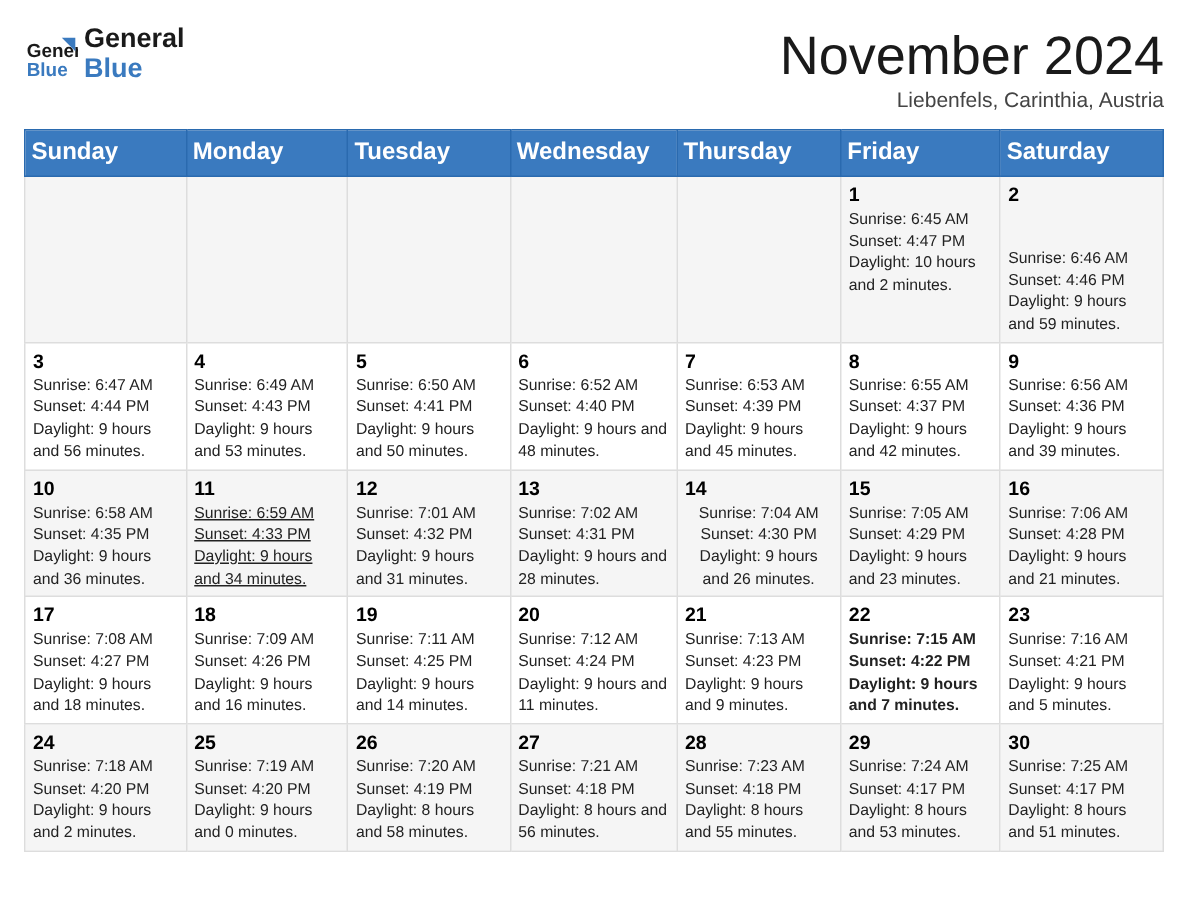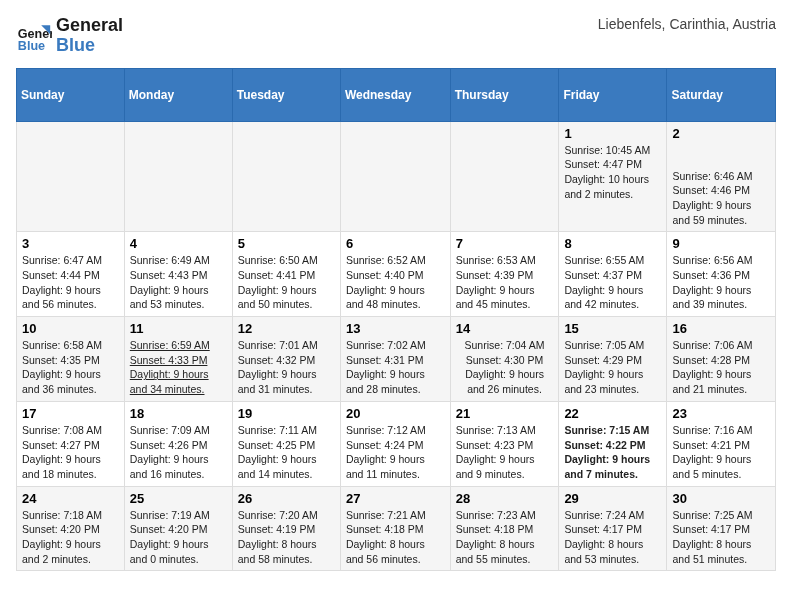--- a/index.html
+++ b/index.html
@@ -47,23 +47,23 @@
       color: #444;
     }
     .calendar-table {
       width: 100%;
       border-collapse: collapse;
       font-size: 11px;
     }
     .calendar-table thead tr th {
       background-color: #3a7abf;
       color: #fff;
-      padding: 19px 4px;
+      padding: 6px 4px;
       text-align: left;
-      font-size: 12px;
+      font-size: 16px;
       font-weight: bold;
       border: 1px solid #2a6aaf;
     }
     .calendar-table tbody tr td {
       vertical-align: top;
       padding: 4px 5px;
       border: 1px solid #ddd;
       min-height: 70px;
       width: 113px;
     }
@@ -97,20 +97,21 @@
       <text x="2" y="22" font-size="14" font-weight="bold" fill="#1a1a1a">General</text>
       <text x="2" y="36" font-size="14" font-weight="bold" fill="#3a7abf">Blue</text>
       <polygon points="28,8 38,8 38,18" fill="#3a7abf"></polygon>
     </svg>
     <div class="logo-text">
       <span>General</span>
       <span style="color:#3a7abf;">Blue</span>
     </div>
   </div>
   <div class="title-area">
+    <div class="month-title">November 2024</div>
     <div class="location-title">Liebenfels, Carinthia, Austria</div>
   </div>
 </div>
 
 <table class="calendar-table">
   <thead>
     <tr>
     <th>Sunday</th>
         <th>Monday</th>
         <th>Tuesday</th>
@@ -122,21 +123,21 @@
   </thead>
   <tbody id="calendar-body">
   <tr>
         <td class="empty-cell"></td>
         <td class="empty-cell"></td>
         <td class="empty-cell"></td>
         <td class="empty-cell"></td>
         <td class="empty-cell"></td>
         <td>
           <span class="day-number">1</span>
-          <div class="day-info" style="white-space: pre-line;">Sunrise: 10:45 AM
+          <div class="day-info" style="white-space: pre-line;">Sunrise: 6:45 AM
 Sunset: 4:47 PM
 Daylight: 10 hours and 2 minutes.</div>
         </td>
         <td>
           <span class="day-number">2</span>
           <div class="day-info" style="white-space: pre-line; margin-top: 28px;">Sunrise: 6:46 AM
 Sunset: 4:46 PM
 Daylight: 9 hours and 59 minutes.</div>
         </td>
       </tr>

